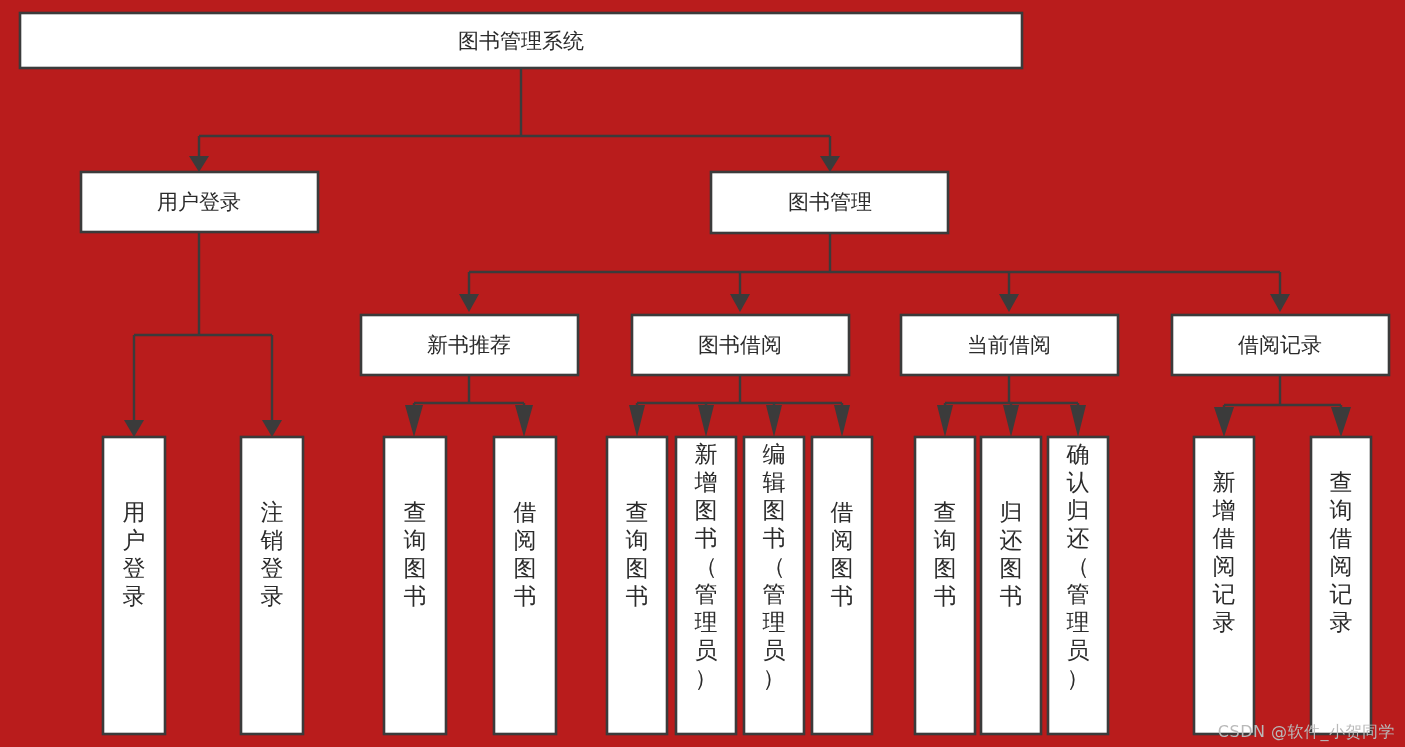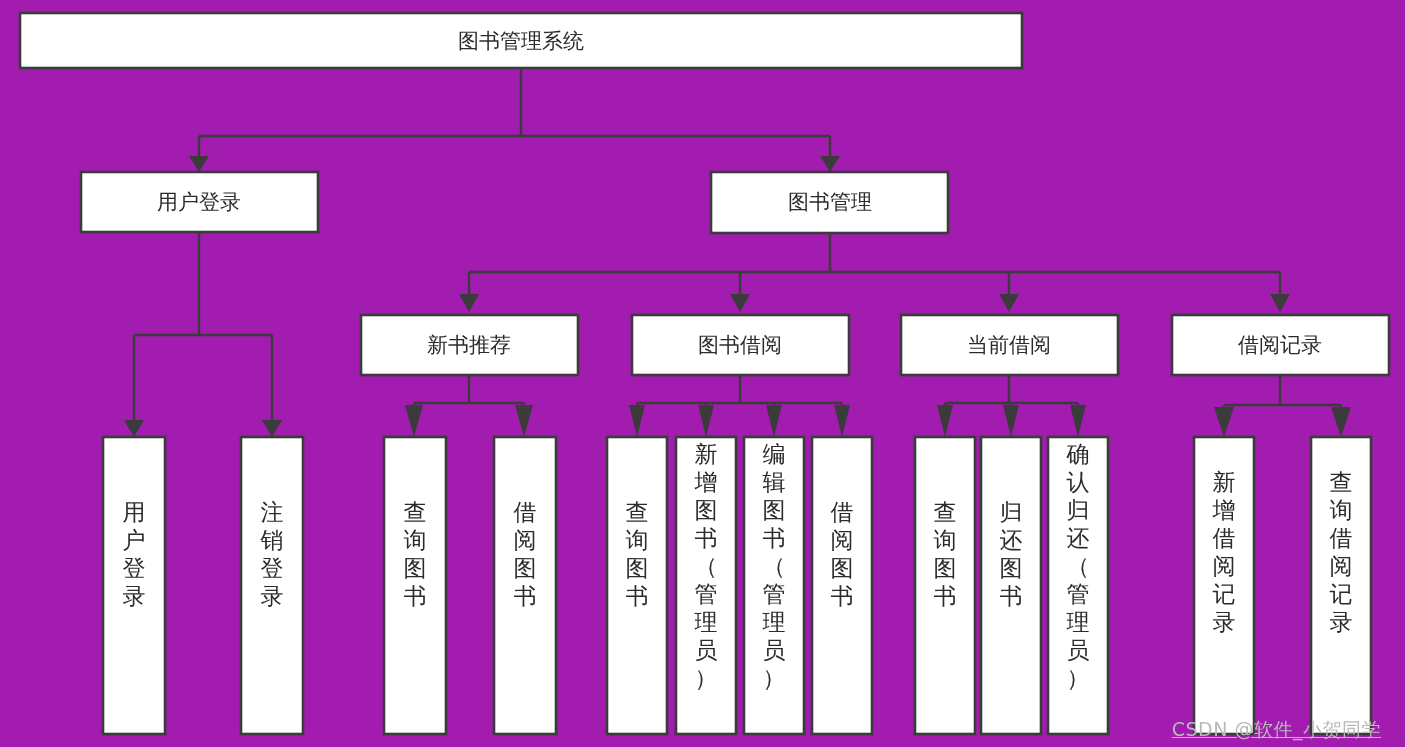--- a/index.html
+++ b/index.html
@@ -8,21 +8,21 @@
     padding: 0;
     background: #ffffff;
   }
   body {
     font-family: "Liberation Sans", "DejaVu Sans", sans-serif;
   }
   #diagram-root {
     position: relative;
     width: 1405px;
     height: 747px;
-    background: #a21caf;
+    background: #b91c1c;
     overflow: hidden;
   }
   svg#tree-svg {
     position: absolute;
     top: 0;
     left: 0;
     width: 1405px;
     height: 747px;
     display: block;
   }
@@ -50,29 +50,28 @@
     white-space: pre;
   }
   .node-label-v {
     fill: #2b2b2b;
     font-family: "DejaVu Sans", "Liberation Sans", sans-serif;
     font-size: 23px;
     text-anchor: middle;
   }
   .watermark-text {
     position: absolute;
-    right: 24px;
+    right: 10px;
     bottom: 4px;
     font-family: "DejaVu Sans", "Liberation Sans", sans-serif;
-    font-size: 19px;
+    font-size: 16px;
     color: #b9b9b9;
     letter-spacing: 0.5px;
     user-select: none;
     white-space: nowrap;
-    text-decoration: underline;
   }
 </style>
 </head>
 <body>
 
 <div id="diagram-root">
 
   <svg id="tree-svg" viewBox="0 0 1405 747" xmlns="http://www.w3.org/2000/svg">
 
     <g>

